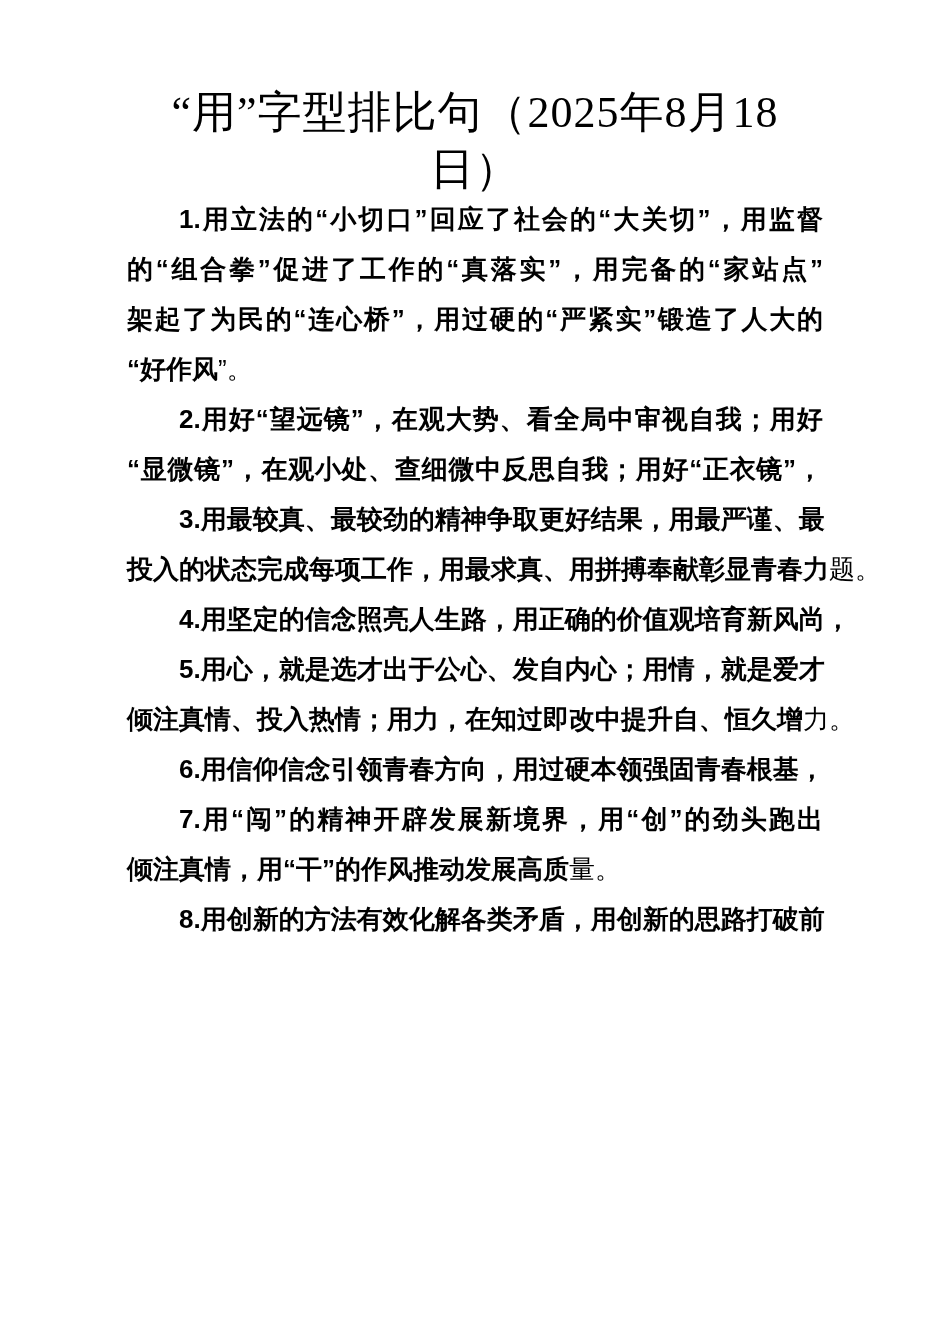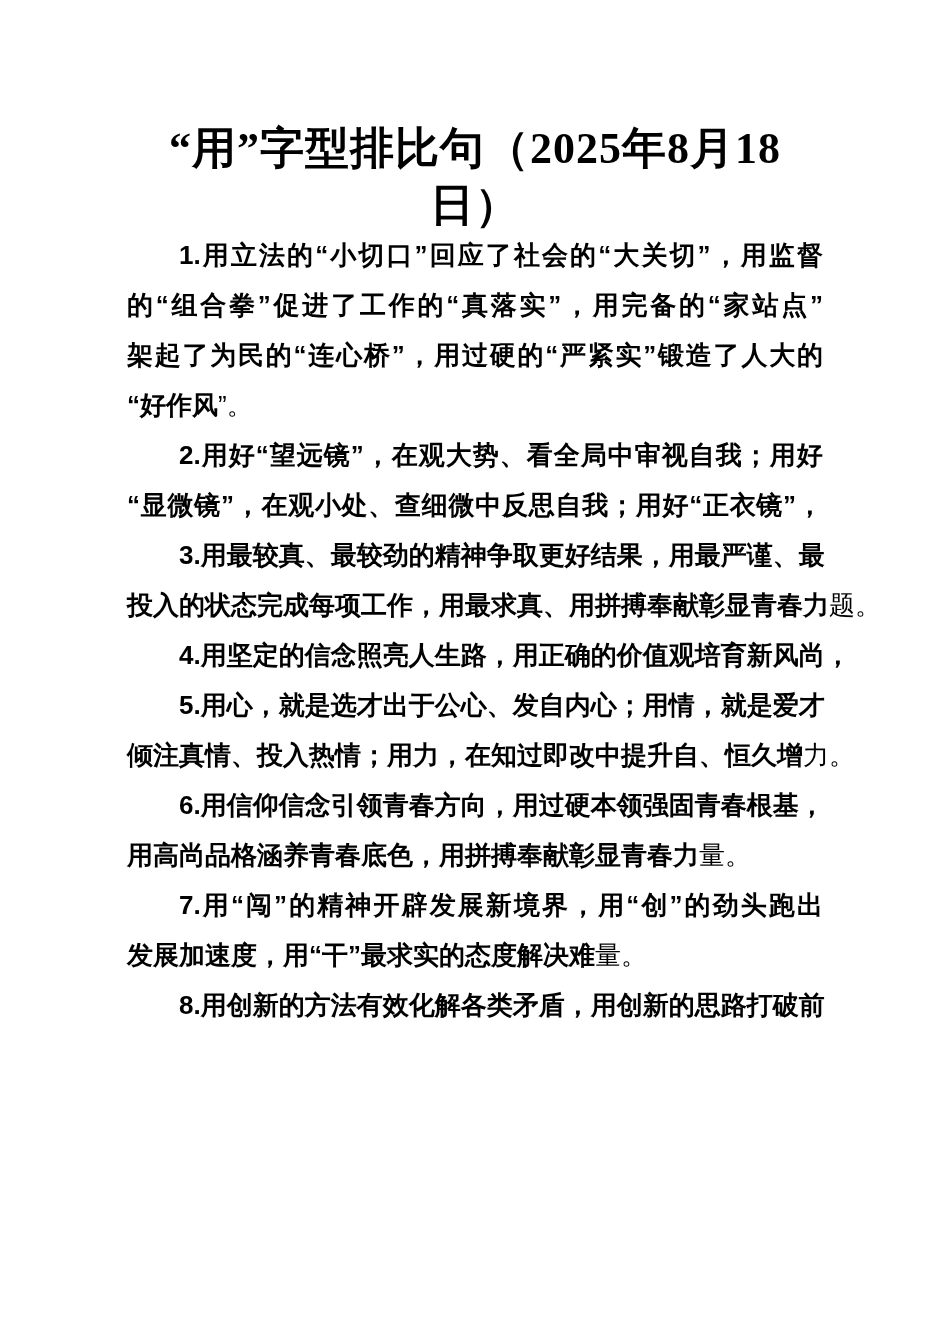--- a/index.html
+++ b/index.html
@@ -6,24 +6,24 @@
   .page {
     position: relative;
     width: 950px;
     height: 1344px;
     background: #ffffff;
     color: #000000;
     overflow: hidden;
   }
   .doc-title {
     margin: 0;
-    padding-top: 120px;
+    padding-top: 84px;
     text-align: center;
     font-family: "Liberation Serif", "DejaVu Serif", serif;
-    font-weight: 700;
+    font-weight: 400;
     font-size: 44px;
     line-height: 57px;
     letter-spacing: 1px;
   }
   .doc-body {
     width: 696px;
     margin: -4px auto 0 auto;
     font-family: "Liberation Sans", "DejaVu Sans", sans-serif;
     font-weight: 700;
     font-size: 26px;
@@ -318,21 +318,20 @@
           <span>本</span>
           <span>领</span>
           <span>强</span>
           <span>固</span>
           <span>青</span>
           <span>春</span>
           <span>根</span>
           <span>基</span>
           <span>，</span>
         </div>
-      <div class="line lastline"><span>用高尚品格涵养青春底色，用拼搏奉献彰显青春力</span><span class="tail">量。</span></div>
     </div>
 
     <div class="para">
       <div class="line jline indent">
           <span>7.</span>
           <span>用</span>
           <span>“</span>
           <span>闯</span>
           <span>”</span>
           <span>的</span>
@@ -349,21 +348,21 @@
           <span>用</span>
           <span>“</span>
           <span>创</span>
           <span>”</span>
           <span>的</span>
           <span>劲</span>
           <span>头</span>
           <span>跑</span>
           <span>出</span>
         </div>
-      <div class="line lastline"><span>发展加速度，用“干”最求实的态度解决难</span><span class="tail">量。</span></div>
+      <div class="line lastline"><span>倾注真情，用“干”的作风推动发展高质</span><span class="tail">量。</span></div>
     </div>
 
     <div class="para">
       <div class="line jline indent">
           <span>8.</span>
           <span>用</span>
           <span>创</span>
           <span>新</span>
           <span>的</span>
           <span>方</span>

